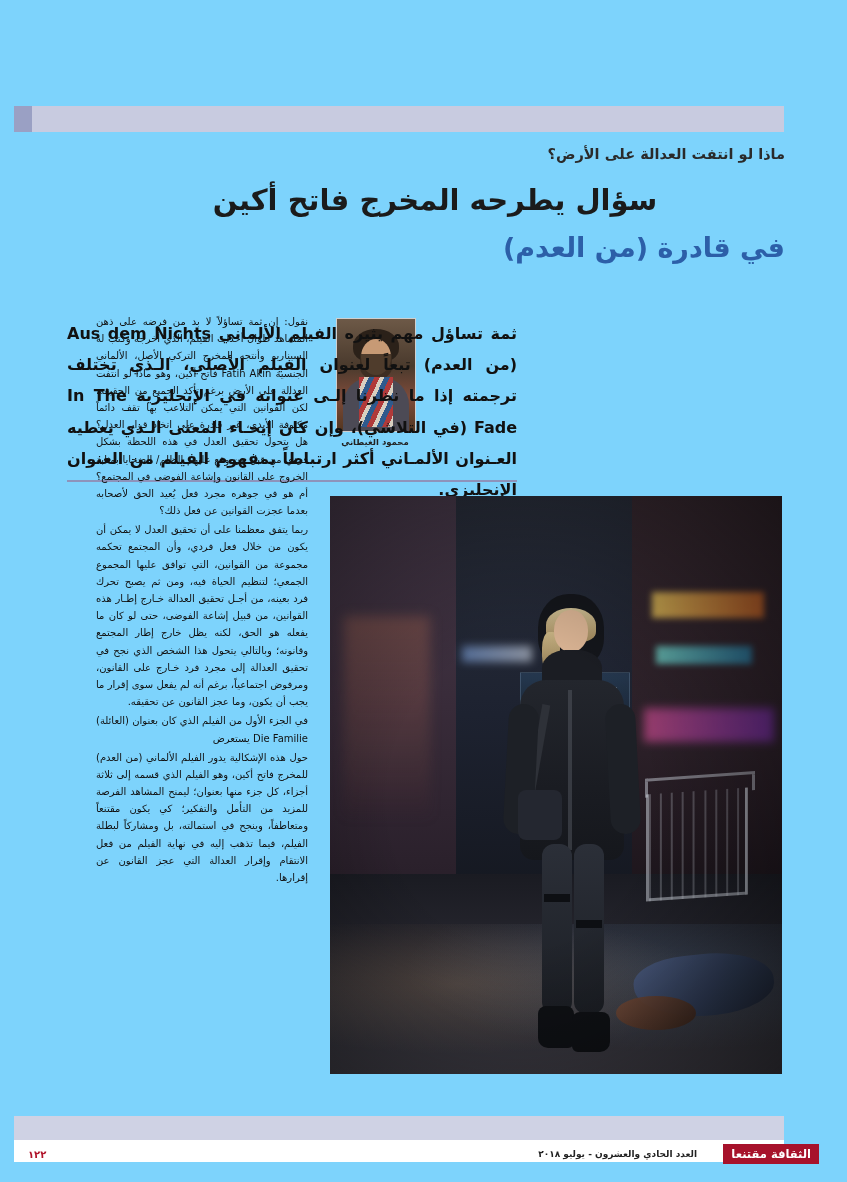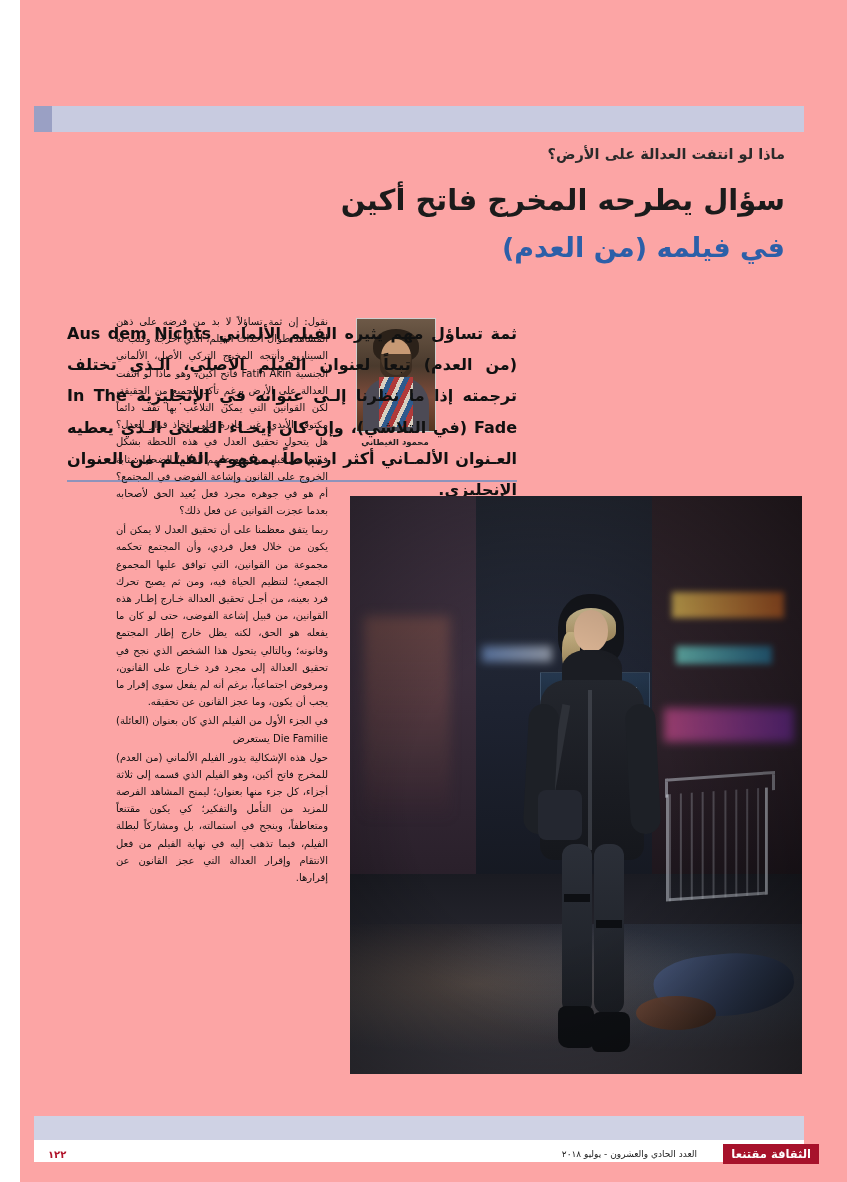--- a/index.html
+++ b/index.html
@@ -10,22 +10,21 @@
     width: 847px;
     height: 1182px;
     background: #ffffff;
     font-family: "DejaVu Sans", sans-serif;
     position: relative;
     overflow: hidden;
   }
   .page {
     position: absolute;
     inset: 0;
-    background: #fca5a5;
-    margin-left: 20px;
+    background: #7dd3fc;
   }
 
   
   .top-band {
     position: absolute;
     left: 14px;
     top: 106px;
     width: 770px;
     height: 26px;
     background: #c8cbe0;
@@ -55,20 +54,21 @@
     color: #2a2a2a;
     letter-spacing: 0px;
     line-height: 1.2;
   }
   .headline-main {
     margin-top: 16px;
     font-size: 29px;
     font-weight: bold;
     color: #1b1b1b;
     line-height: 1.45;
+    text-align: center;
   }
   .headline-sub {
     margin-top: 8px;
     font-size: 27px;
     font-weight: bold;
     color: #2c5fa8;
     line-height: 1.4;
   }
 
   
@@ -374,21 +374,21 @@
     font-size: 10px;
     font-weight: bold;
     color: #b0132a;
     direction: rtl;
   }
   .footer-issue {
     position: absolute;
     right: 150px;
     bottom: 23px;
     font-size: 9px;
-    font-weight: normal;
+    font-weight: bold;
     color: #222;
     direction: rtl;
   }
   .footer-logo {
     position: absolute;
     right: 28px;
     bottom: 18px;
     padding: 3px 8px;
     background: #a7122b;
     color: #fff;
@@ -402,21 +402,21 @@
 <body>
 
 <div class="page">
 
   <div class="top-band"></div>
   <div class="top-band-accent"></div>
 
   <div class="headline-wrap">
     <div class="kicker">ماذا لو انتفت العدالة على الأرض؟</div>
     <div class="headline-main">سؤال يطرحه المخرج فاتح أكين</div>
-    <div class="headline-sub">في فيلمه (من العدم)</div>
+    <div class="headline-sub">في قادرة (من العدم)</div>
   </div>
 
   <div class="author-box">
     <div class="author-photo">
       <div class="hair"></div>
       <div class="face"></div>
       <div class="beard"></div>
       <div class="torso"></div>
       <div class="scarf"></div>
     </div>

